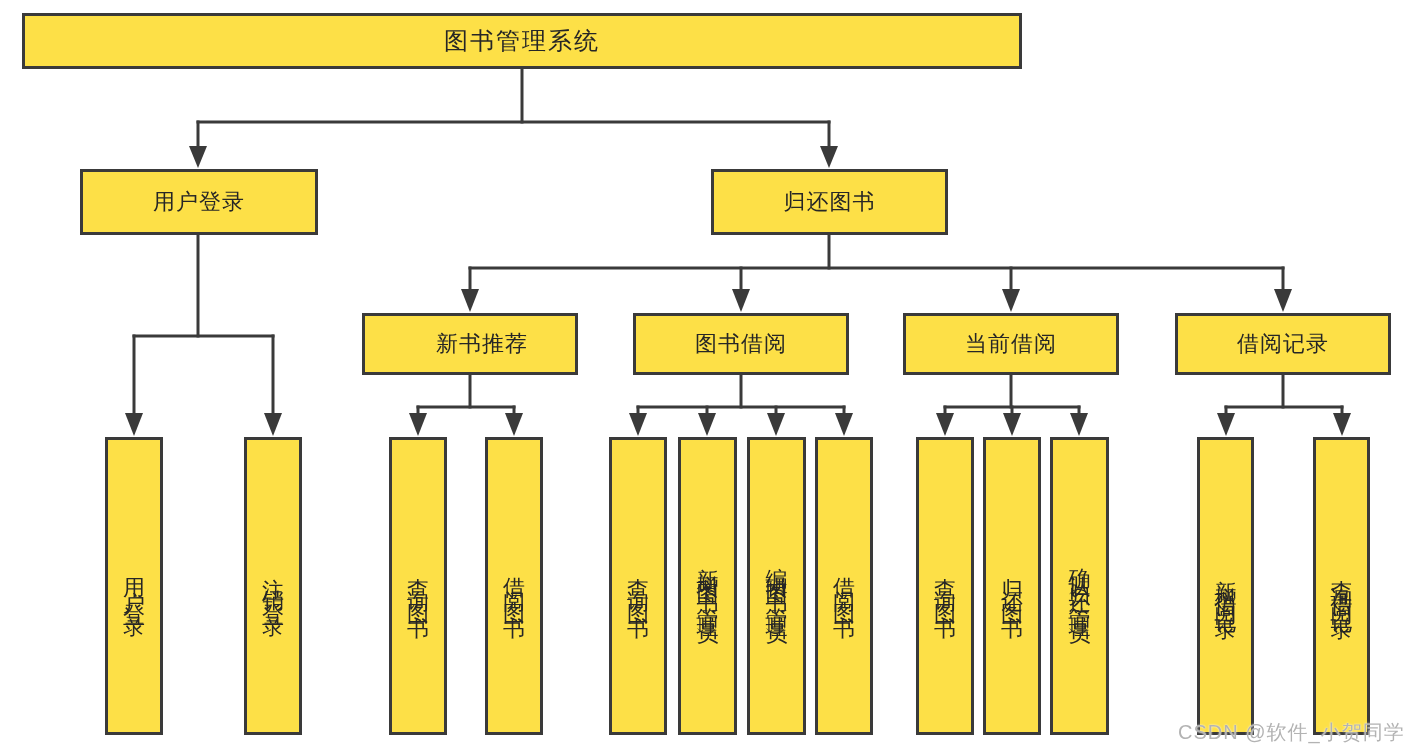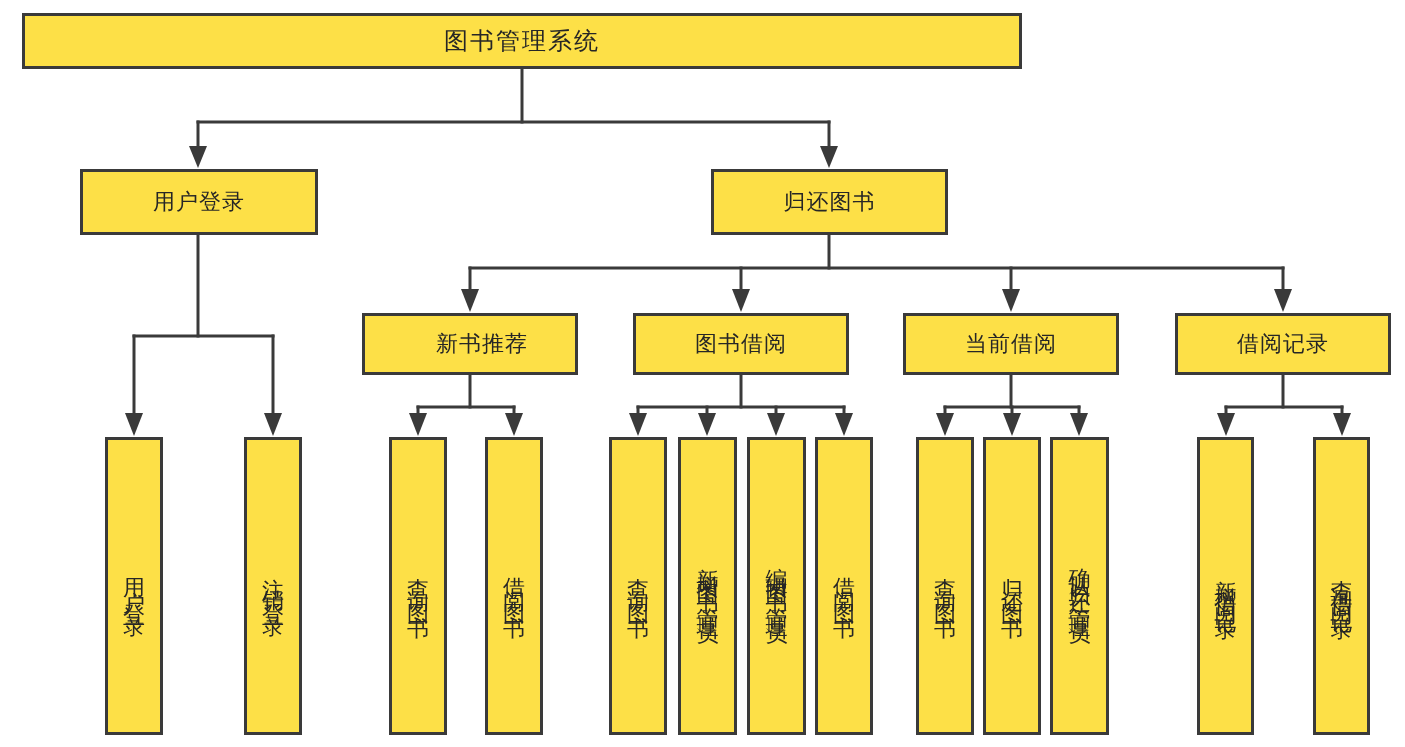--- a/index.html
+++ b/index.html
@@ -203,14 +203,15 @@
     <span class="v-label">确认归还（管理员）</span>
   </div>
 
   <div class="node leaf ls-tight" style="left:1197px; top:437px; width:57px; height:298px;">
     <span class="v-label">新增借阅记录</span>
   </div>
   <div class="node leaf ls-tight" style="left:1313px; top:437px; width:57px; height:298px;">
     <span class="v-label">查询借阅记录</span>
   </div>
 
+  <div class="watermark">CSDN @软件_小贺同学</div>
 
 </div>
 
 </body></html>

